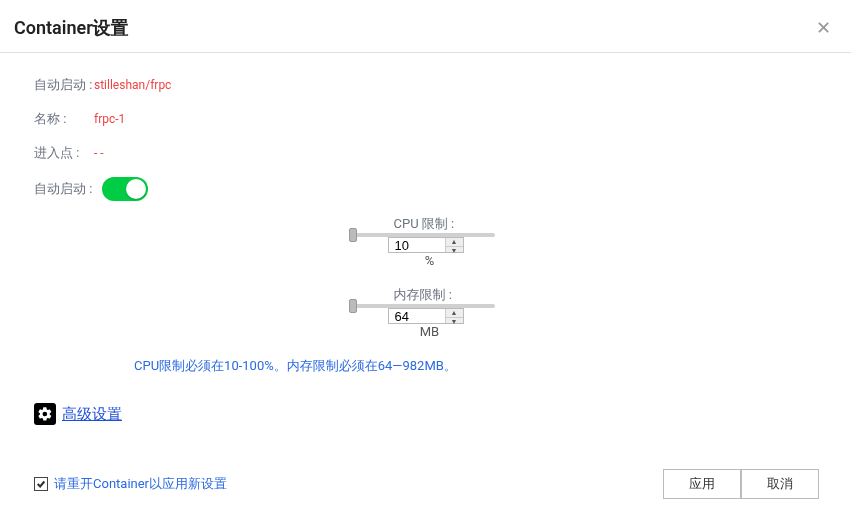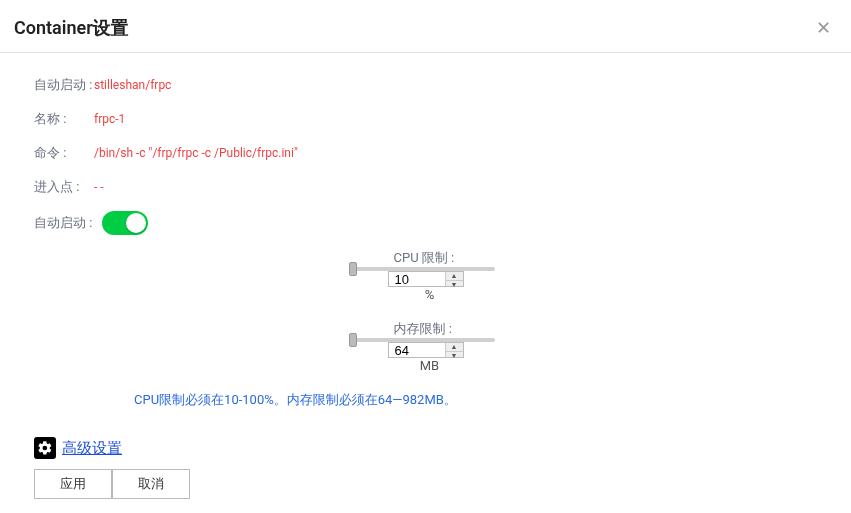--- a/index.html
+++ b/index.html
@@ -224,24 +224,20 @@
   <div class="row">
     <div class="label">自动启动 :</div>
     <div class="value">stilleshan/frpc</div>
   </div>
 
   <div class="row">
     <div class="label">名称 :</div>
     <div class="value">frpc-1</div>
   </div>
 
-  <div class="row">
-    <div class="label">命令 :</div>
-    <div class="value">/bin/sh -c "/frp/frpc -c /Public/frpc.ini"</div>
-  </div>
 
   <div class="row">
     <div class="label">进入点 :</div>
     <div class="value">- -</div>
   </div>
 
   <div class="row">
     <div class="label">自动启动 :</div>
     <div class="toggle">
       <div class="toggle-knob"></div>
@@ -285,17 +281,25 @@
       <svg width="16" height="16" viewBox="0 0 24 24">
           <path d="M19.14,12.94a7,7,0,0,0,.05-.94,7,7,0,0,0-.05-.94l2.11-1.65a.5.5,0,0,0,.12-.64l-2-3.46a.5.5,0,0,0-.61-.22l-2.49,1a7,7,0,0,0-1.62-.94l-.38-2.65A.5.5,0,0,0,13.77,2H9.77a.5.5,0,0,0-.49.42L8.9,5.07a7,7,0,0,0-1.62.94l-2.49-1a.5.5,0,0,0-.61.22l-2,3.46a.5.5,0,0,0,.12.64L4.41,11a7,7,0,0,0-.05.94,7,7,0,0,0,.05.94L2.3,14.53a.5.5,0,0,0-.12.64l2,3.46a.5.5,0,0,0,.61.22l2.49-1a7,7,0,0,0,1.62.94l.38,2.65a.5.5,0,0,0,.49.42h4a.5.5,0,0,0,.49-.42l.38-2.65a7,7,0,0,0,1.62-.94l2.49,1a.5.5,0,0,0,.61-.22l2-3.46a.5.5,0,0,0-.12-.64ZM11.77,15.5A3.5,3.5,0,1,1,15.27,12,3.5,3.5,0,0,1,11.77,15.5Z"></path>
         </svg>
     </div>
     <span class="advanced-link">高级设置</span>
   </div>
 
 </div>
 
 <div class="footer">
+  <div class="checkbox-wrap">
+    <div class="checkbox">
+      <svg width="10" height="10" viewBox="0 0 12 12">
+          <polyline points="2,6 5,9 10,3"></polyline>
+        </svg>
+    </div>
+    <span class="checkbox-label">请重开Container以应用新设置</span>
+  </div>
   <div class="buttons">
     <div class="btn">应用</div>
     <div class="btn">取消</div>
   </div>
 </div>
 
 </body></html>

